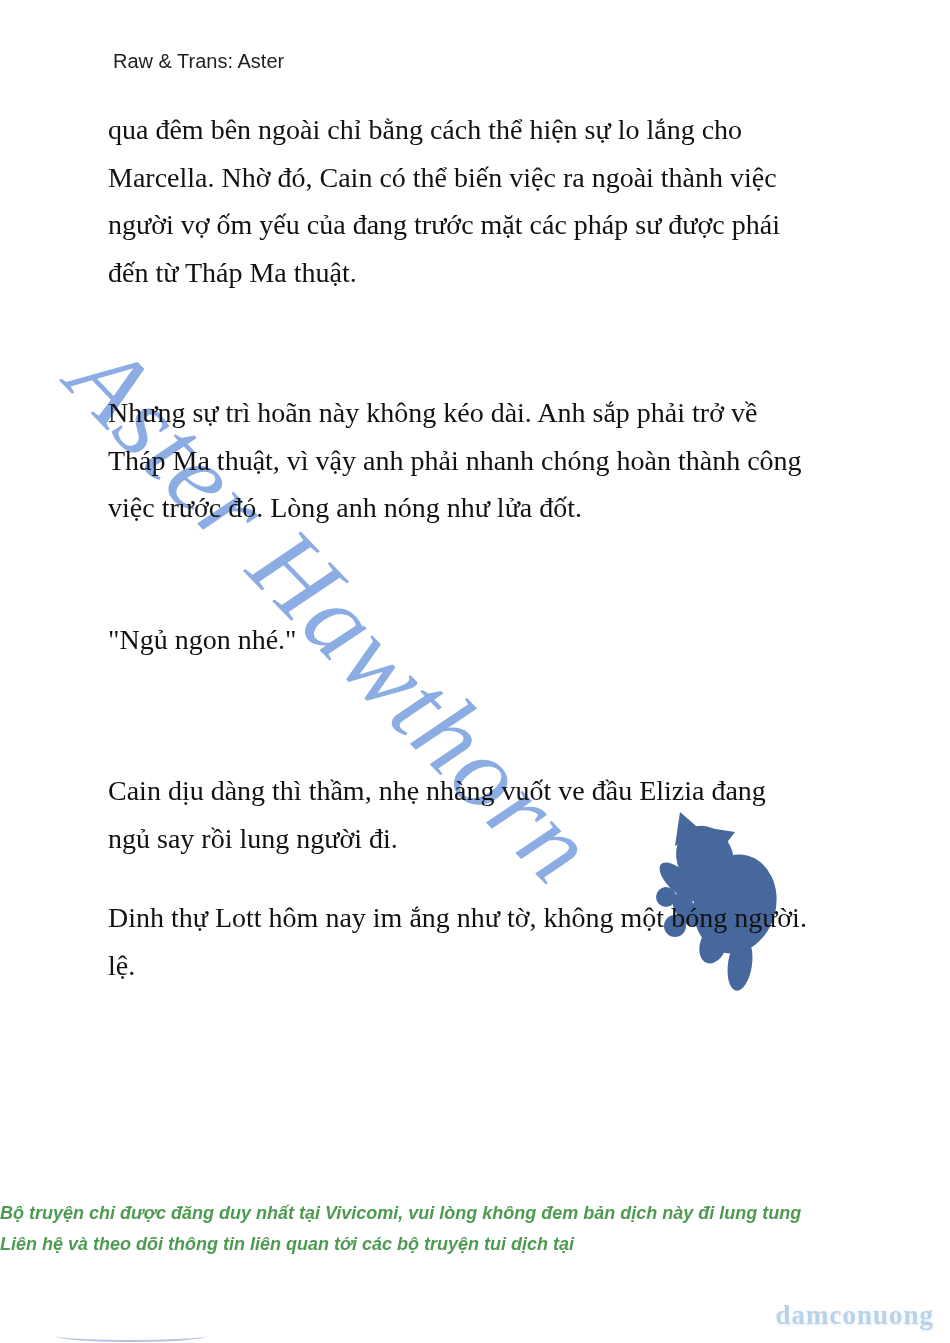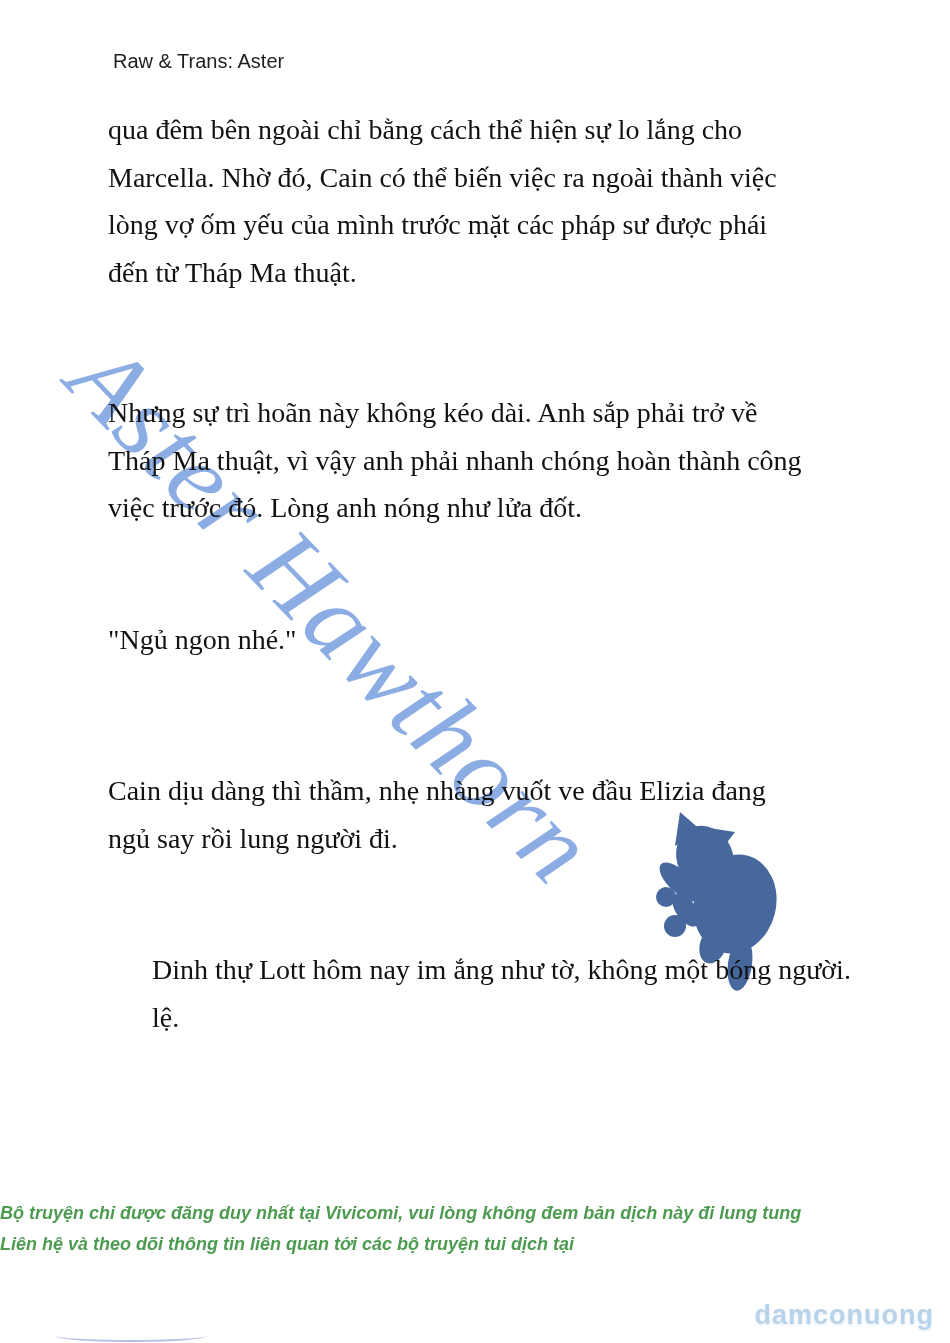--- a/index.html
+++ b/index.html
@@ -46,21 +46,21 @@
   .para {
     position:absolute; left:108px; width:760px;
     font-size:28px; line-height:47.5px; color:#121212;
     z-index:2;
   }
   .para .line { white-space:nowrap; }
   .p1 { top:106px; }
   .p2 { top:389px; }
   .p3 { top:616px; }
   .p4 { top:767px; }
-  .p5 { top:946px;margin-left:44px; }
+  .p5 { top:894px; }
 
   
   .footer-note {
     position:absolute; left:0; right:0; top:1198px;
     text-align:left;
     font-family:"Liberation Sans", sans-serif;
     font-style:italic; font-weight:bold;
     font-size:18px; line-height:31px;
     color:#4d9b50;
     z-index:2;
@@ -82,21 +82,21 @@
     position:absolute; left:56px; top:1330px;
     width:150px; height:10px;
     border-bottom:2px solid #b4bde4;
     border-radius:0 0 100% 100%;
     z-index:2;
   }
 
   
   .damconuong {
     position:absolute; right:16px; top:1300px;
-    font-family:Liberation Sans, sans-serif;
+    font-family:Liberation Serif, serif;
     font-weight:bold; font-size:27px; letter-spacing:1px;
     color:#b8d2ea;
     text-shadow:0 0 2px #ffffff, 0 1px 3px #d9e7f3;
     z-index:2;
   }
 </style>
 </head>
 <body>
 
 <div class="page">
@@ -124,21 +124,21 @@
 
       <ellipse cx="60" cy="147" rx="13" ry="19" transform="rotate(18 60 147)"></ellipse>
 
       <ellipse cx="87" cy="166" rx="12" ry="27" transform="rotate(8 87 166)"></ellipse>
     </g>
   </svg>
 
   <div class="para p1">
     <div class="line">qua đêm bên ngoài chỉ bằng cách thể hiện sự lo lắng cho</div>
     <div class="line">Marcella. Nhờ đó, Cain có thể biến việc ra ngoài thành việc</div>
-    <div class="line">lòng vợ ốm yếu của mình trước mặt các pháp sư được phái</div>
+    <div class="line">người vợ ốm yếu của đang trước mặt các pháp sư được phái</div>
     <div class="line">đến từ Tháp Ma thuật.</div>
   </div>
 
   <div class="para p2">
     <div class="line">Nhưng sự trì hoãn này không kéo dài. Anh sắp phải trở về</div>
     <div class="line">Tháp Ma thuật, vì vậy anh phải nhanh chóng hoàn thành công</div>
     <div class="line">việc trước đó. Lòng anh nóng như lửa đốt.</div>
   </div>
 
   <div class="para p3">

